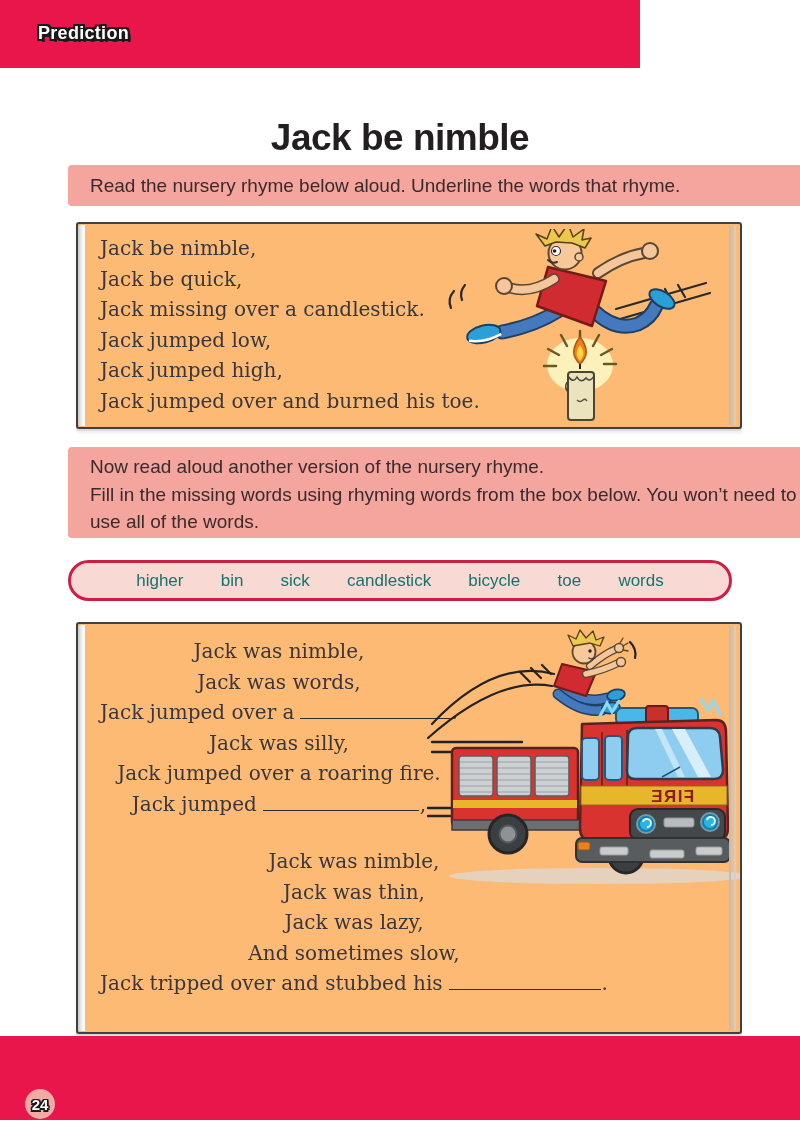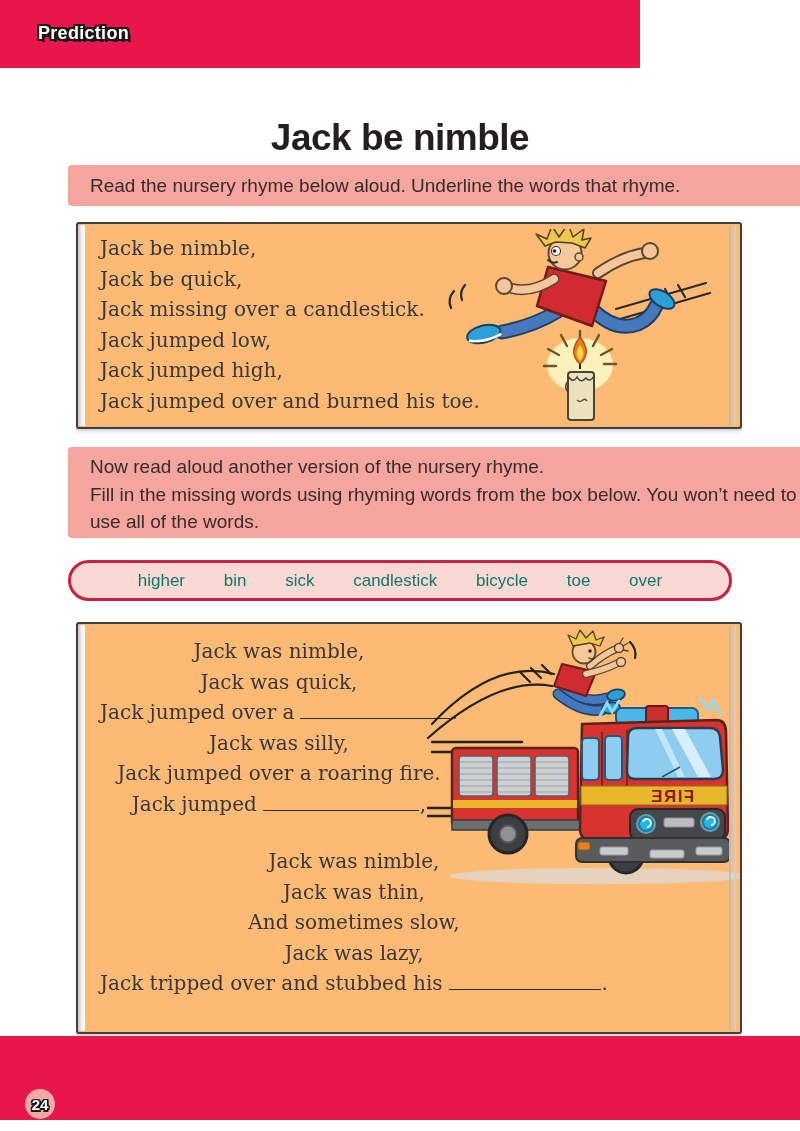--- a/index.html
+++ b/index.html
@@ -154,37 +154,37 @@
     <div>Fill in the missing words using rhyming words from the box below. You won’t need to use all of the words.</div>
   </div>
 
   <div class="word-bank">
     <span>higher</span>
     <span>bin</span>
     <span>sick</span>
     <span>candlestick</span>
     <span>bicycle</span>
     <span>toe</span>
-    <span>over</span>
+    <span>words</span>
   </div>
 
   <div class="paper paper-2">
     <div class="rhyme rhyme-2a">
       <div class="line">Jack was nimble,</div>
-      <div class="line">Jack was quick,</div>
+      <div class="line">Jack was words,</div>
       <div class="line"><span>Jack jumped over a</span><span class="blank"></span><span>.</span></div>
       <div class="line">Jack was silly,</div>
       <div class="line">Jack jumped over a roaring fire.</div>
       <div class="line"><span>Jack jumped</span><span class="blank w156"></span><span>,</span></div>
     </div>
     <div class="rhyme rhyme-2b">
       <div class="line">Jack was nimble,</div>
       <div class="line">Jack was thin,</div>
+      <div class="line">Jack was lazy,</div>
       <div class="line">And sometimes slow,</div>
-      <div class="line">Jack was lazy,</div>
       <div class="line"><span>Jack tripped over and stubbed his</span><span class="blank w152"></span><span>.</span></div>
     </div>
 
     <svg class="illu illu-truck" width="316" height="266" viewBox="0 0 316 266">
       <ellipse cx="175" cy="248" rx="150" ry="8" fill="#dcdcdc" opacity=".7"></ellipse>
 
       <g stroke="#232323" stroke-width="2.2" stroke-linecap="round" fill="none">
         <path d="M8 96 Q70 30 130 46"></path>
           <path d="M4 110 Q74 48 128 58"></path>
         <path d="M96 44 l10 10"></path>

